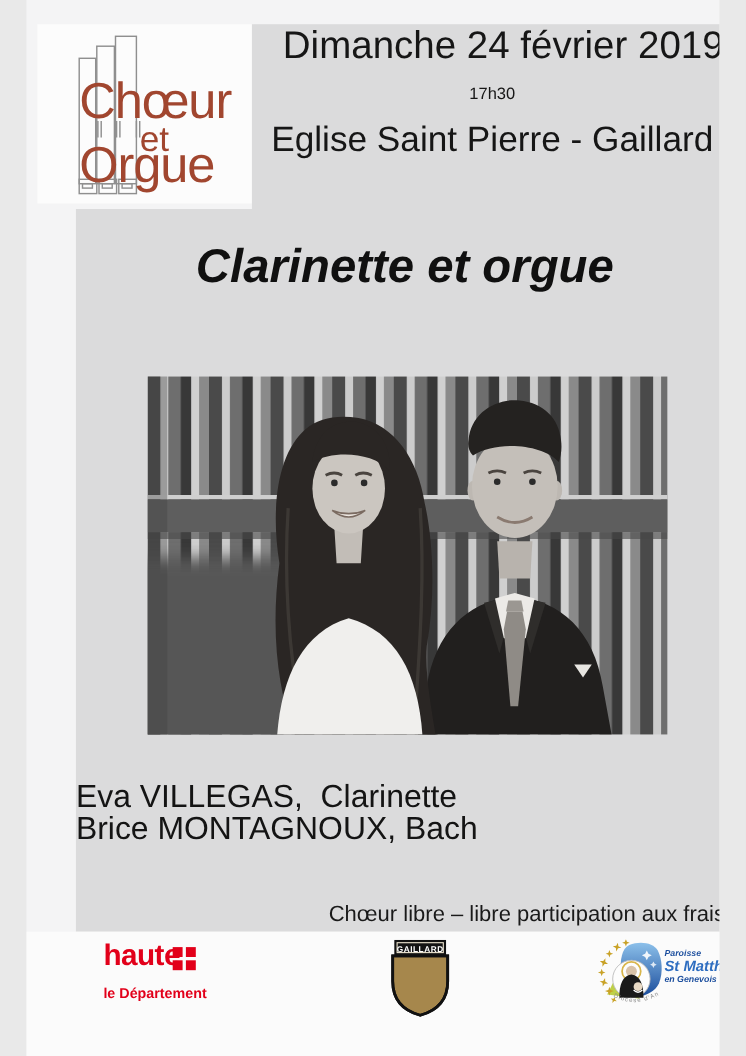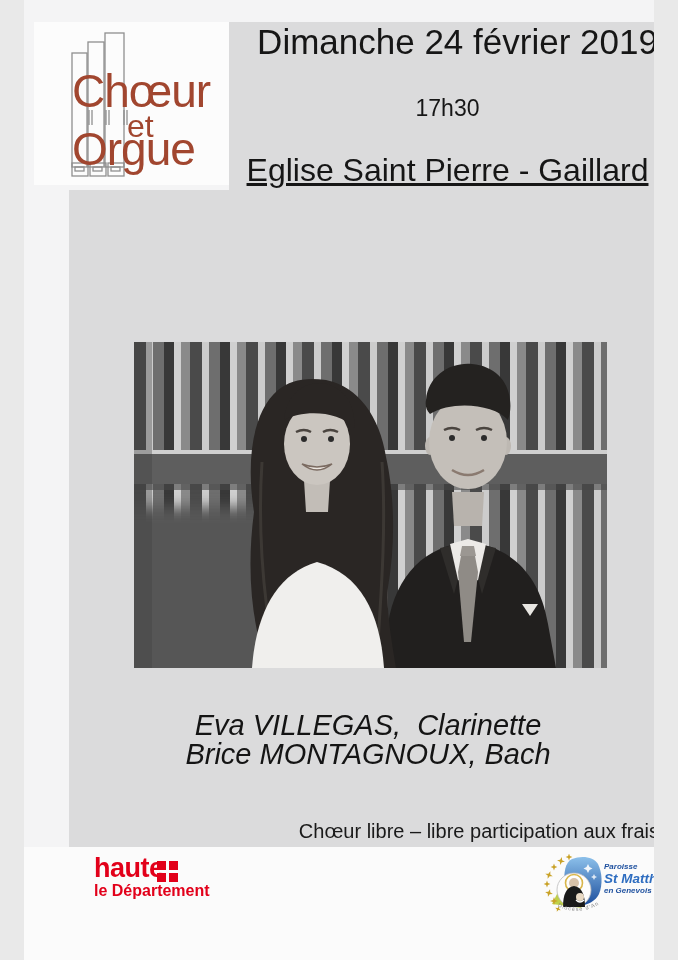--- a/index.html
+++ b/index.html
@@ -14,38 +14,38 @@
   .logo-box { position:absolute; left:10px; top:22px; width:197px; height:163px; background:#FCFCFC; }
   .logo-box svg { position:absolute; left:0; top:0; }
   .lg-word { position:absolute; color:#A1462F; letter-spacing:-1px; line-height:1; }
   .lg-choeur { left:38px; top:46px; font-size:46px; }
   .lg-et     { left:93px; top:88px; font-size:32px; letter-spacing:0; }
   .lg-orgues { left:38px; top:104px; font-size:46px; }
 
   
   .date-box { position:absolute; left:205px; top:22px; width:437px; height:168px; background:#DBDBDC; text-align:center; }
   .dl1 { font-size:35px;margin-left:20px; }
-  .dl2 { margin-top:33px; font-size:23px; }
-  .dl3 { margin-top:30px; font-size:32px;text-decoration:underline; }
+  .dl2 { margin-top:15px; font-size:15px; }
+  .dl3 { margin-top:14px; font-size:32px; }
 
   
   .panel { position:absolute; left:45px; top:190px; width:598px; height:657px; background:#DBDBDC; }
   .title { position:absolute; left:0; top:28px; width:100%; text-align:center;
            font-size:43px; font-weight:bold; font-style:italic; color:#101010; }
   .composers { position:absolute; left:0; top:96px; width:100%; text-align:center;
            font-size:30px; font-weight:bold; color:#101010; }
   .photo { position:absolute; left:65px; top:152px; width:473px; height:326px; overflow:hidden; }
-  .names { position:absolute; left:0; top:521px; width:100%; text-align:center;
-           font-size:29px; line-height:29px; color:#141414; white-space:pre;font-style:italic; }
+  .names { position:absolute; left:0; top:521px; width:100%; text-align:left;
+           font-size:29px; line-height:29px; color:#141414; white-space:pre; }
   .admission { position:absolute; right:8px; top:630px; font-size:20px; color:#1a1a1a; }
 
   
   .hs { position:absolute; left:70px; top:858px; width:130px; height:62px; color:#E2001A; font-weight:bold; }
   .hs-word { font-size:27px; line-height:21px; letter-spacing:-0.5px; }
-  .hs-sub  { font-size:16px; margin-top:3px; letter-spacing:0; }
+  .hs-sub  { font-size:13px; margin-top:16px; letter-spacing:0; }
   .hs-squares { position:absolute; left:63px; top:3px; width:21px; height:21px; }
   .hs-squares i { position:absolute; width:9px; height:9px; background:#E2001A; }
   .hs-sq1 { left:0;  top:0; } .hs-sq2 { left:12px; top:0; }
   .hs-sq3 { left:0;  top:12px; } .hs-sq4 { left:12px; top:12px; }
 
   .gaillard { position:absolute; left:329px; top:854px; width:58px; height:72px; }
   .paroisse { position:absolute; left:516px; top:854px; width:128px; height:68px; }
 
   svg text { font-family:"Liberation Sans", sans-serif; }
 </style>
@@ -79,20 +79,21 @@
     <div class="lg-word lg-orgues">Orgue</div>
   </div>
 
   <div class="date-box">
     <div class="dl1">Dimanche 24 février 2019</div>
     <div class="dl2">17h30</div>
     <div class="dl3">Eglise Saint Pierre - Gaillard</div>
   </div>
 
   <div class="panel">
+    <div class="title">Clarinette et orgue</div>
 
     <div class="photo">
       <svg width="473" height="326" viewBox="0 0 473 326">
         <defs>
           <pattern id="pipes" x="0" y="0" width="56" height="326" patternUnits="userSpaceOnUse">
             <rect x="0" y="0" width="12" height="326" fill="#4A4A4A"></rect>
             <rect x="12" y="0" width="7" height="326" fill="#CCCCCC"></rect>
             <rect x="19" y="0" width="11" height="326" fill="#6E6E6E"></rect>
             <rect x="30" y="0" width="10" height="326" fill="#383838"></rect>
             <rect x="40" y="0" width="7" height="326" fill="#D0D0D0"></rect>
@@ -158,20 +159,39 @@
     <div class="hs-word">haute</div>
     <div class="hs-squares">
       <i class="hs-sq1"></i>
         <i class="hs-sq2"></i>
         <i class="hs-sq3"></i>
         <i class="hs-sq4"></i>
     </div>
     <div class="hs-sub">le Département</div>
   </div>
 
+  <div class="gaillard">
+    <svg width="58" height="72" viewBox="0 0 58 72">
+      <defs>
+        <clipPath id="shieldClip">
+          <path d="M4,15 H54 V38 Q54,62 29,69 Q4,62 4,38 Z"></path>
+        </clipPath>
+      </defs>
+      <path d="M4,15 H54 V38 Q54,62 29,69 Q4,62 4,38 Z" fill="#A6874C" stroke="#111111" stroke-width="2.5"></path>
+      <g clip-path="url(#shieldClip)" transform="translate(29,42) rotate(35)">
+        <rect x="-45" y="-15" width="90" height="8" fill="#2438A0"></rect>
+        <rect x="-45" y="-7" width="90" height="11" fill="#E01F1F"></rect>
+        <rect x="-45" y="4" width="90" height="8" fill="#2438A0"></rect>
+      </g>
+      <path d="M4,15 H54 V38 Q54,62 29,69 Q4,62 4,38 Z" fill="none" stroke="#111111" stroke-width="2.5"></path>
+      <rect x="6" y="1" width="46" height="13" fill="#131313" stroke="#111111" stroke-width="1"></rect>
+      <rect x="8" y="3" width="42" height="9" fill="none" stroke="#EFE7D2" stroke-width="1"></rect>
+      <text x="29" y="11" text-anchor="middle" font-size="7.5" font-weight="bold" fill="#FFFFFF" letter-spacing="0.5">GAILLARD</text>
+    </svg>
+  </div>
 
   <div class="paroisse">
     <svg width="128" height="68" viewBox="0 0 128 68">
       <defs>
         <linearGradient id="mapBlue" x1="0" y1="0" x2="0" y2="1">
           <stop offset="0" stop-color="#8CC0EA"></stop>
           <stop offset="1" stop-color="#1C4E9D"></stop>
         </linearGradient>
         <path id="arcPath" d="M14,50 Q36,64 60,50"></path>
       </defs>

